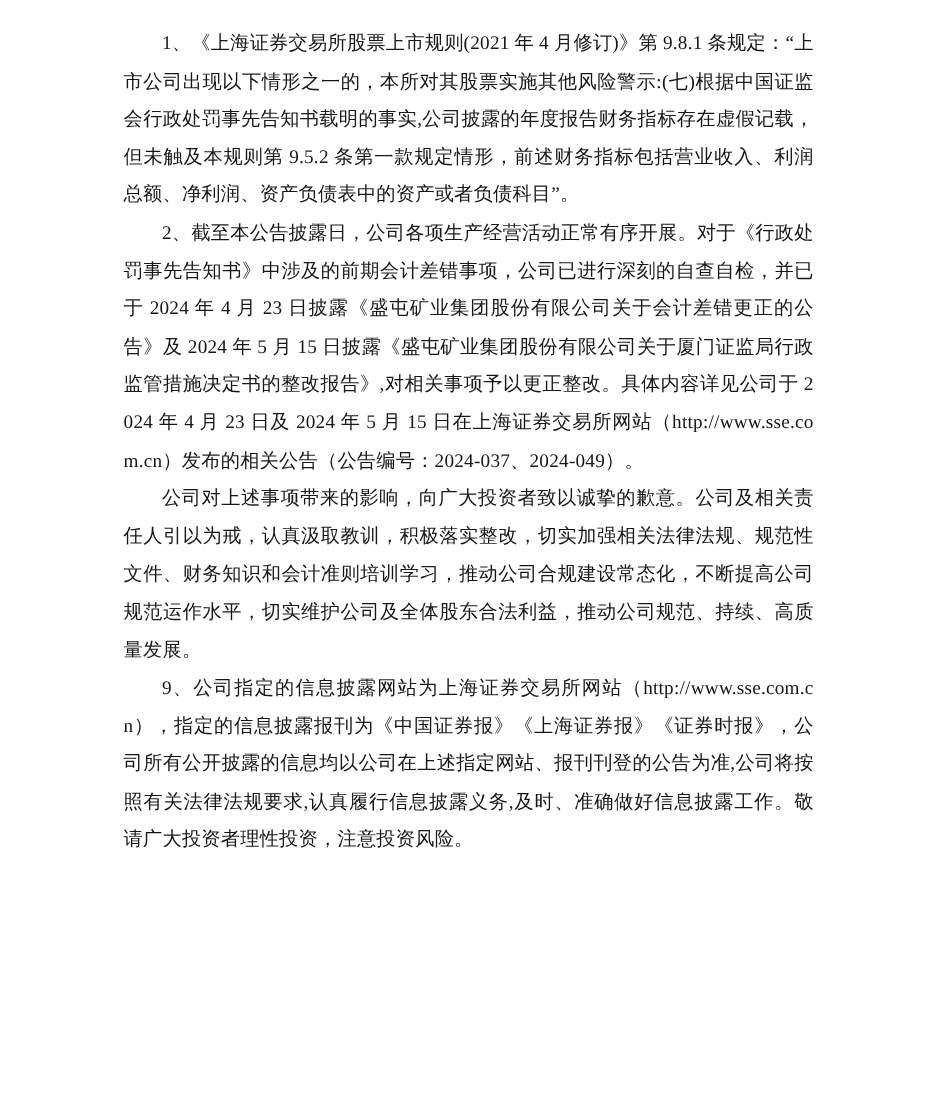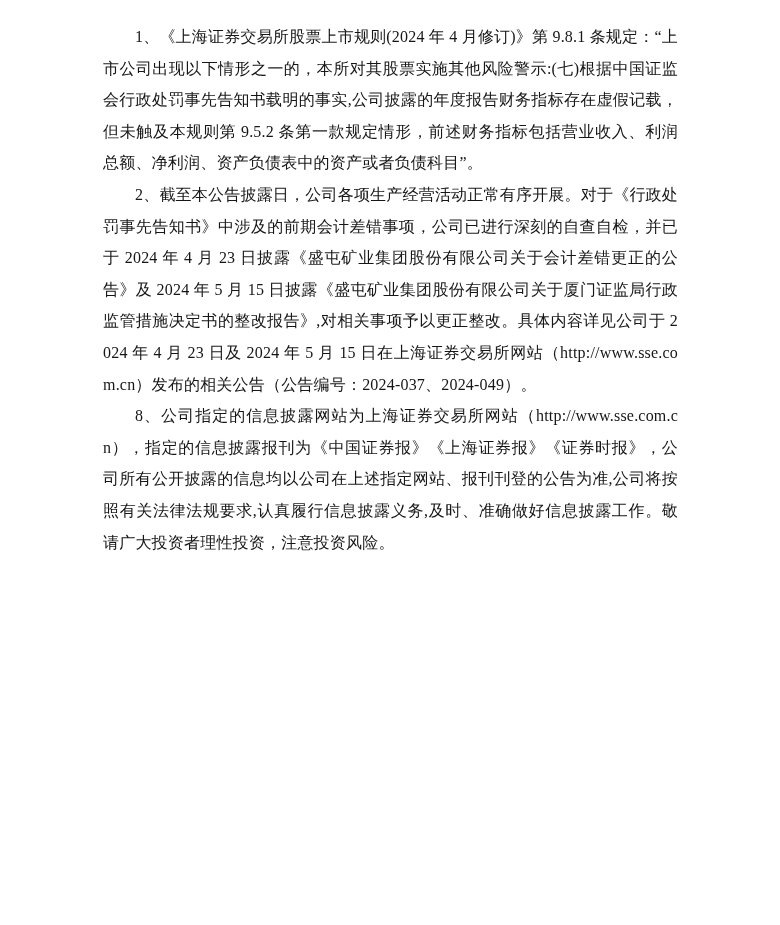--- a/index.html
+++ b/index.html
@@ -32,17 +32,18 @@
     text-indent: 2em;
     word-break: break-all;
     letter-spacing: 0.2px;
   }
 </style>
 </head>
 <body>
 
 <div class="page">
   <div class="content">
-    <p>1、《上海证券交易所股票上市规则(2024 年 4 月修订)》第 9.8.1 条规定：“上市公司出现以下情形之一的，本所对其股票实施其他风险警示:(七)根据中国证监会行政处罚事先告知书载明的事实,公司披露的年度报告财务指标存在虚假记载，但未触及本规则第 9.5.2 条第一款规定情形，前述财务指标包括营业收入、利润总额、净利润、资产负债表中的资产或者负债科目”。</p>
+    <p>1、《上海证券交易所股票上市规则(2021 年 4 月修订)》第 9.8.1 条规定：“上市公司出现以下情形之一的，本所对其股票实施其他风险警示:(七)根据中国证监会行政处罚事先告知书载明的事实,公司披露的年度报告财务指标存在虚假记载，但未触及本规则第 9.5.2 条第一款规定情形，前述财务指标包括营业收入、利润总额、净利润、资产负债表中的资产或者负债科目”。</p>
     <p>2、截至本公告披露日，公司各项生产经营活动正常有序开展。对于《行政处罚事先告知书》中涉及的前期会计差错事项，公司已进行深刻的自查自检，并已于 2024 年 4 月 23 日披露《盛屯矿业集团股份有限公司关于会计差错更正的公告》及 2024 年 5 月 15 日披露《盛屯矿业集团股份有限公司关于厦门证监局行政监管措施决定书的整改报告》,对相关事项予以更正整改。具体内容详见公司于 2024 年 4 月 23 日及 2024 年 5 月 15 日在上海证券交易所网站（http://www.sse.com.cn）发布的相关公告（公告编号：2024-037、2024-049）。</p>
-    <p>8、公司指定的信息披露网站为上海证券交易所网站（http://www.sse.com.cn），指定的信息披露报刊为《中国证券报》《上海证券报》《证券时报》，公司所有公开披露的信息均以公司在上述指定网站、报刊刊登的公告为准,公司将按照有关法律法规要求,认真履行信息披露义务,及时、准确做好信息披露工作。敬请广大投资者理性投资，注意投资风险。</p>
+    <p>公司对上述事项带来的影响，向广大投资者致以诚挚的歉意。公司及相关责任人引以为戒，认真汲取教训，积极落实整改，切实加强相关法律法规、规范性文件、财务知识和会计准则培训学习，推动公司合规建设常态化，不断提高公司规范运作水平，切实维护公司及全体股东合法利益，推动公司规范、持续、高质量发展。</p>
+    <p>9、公司指定的信息披露网站为上海证券交易所网站（http://www.sse.com.cn），指定的信息披露报刊为《中国证券报》《上海证券报》《证券时报》，公司所有公开披露的信息均以公司在上述指定网站、报刊刊登的公告为准,公司将按照有关法律法规要求,认真履行信息披露义务,及时、准确做好信息披露工作。敬请广大投资者理性投资，注意投资风险。</p>
   </div>
 </div>
 
 </body></html>

